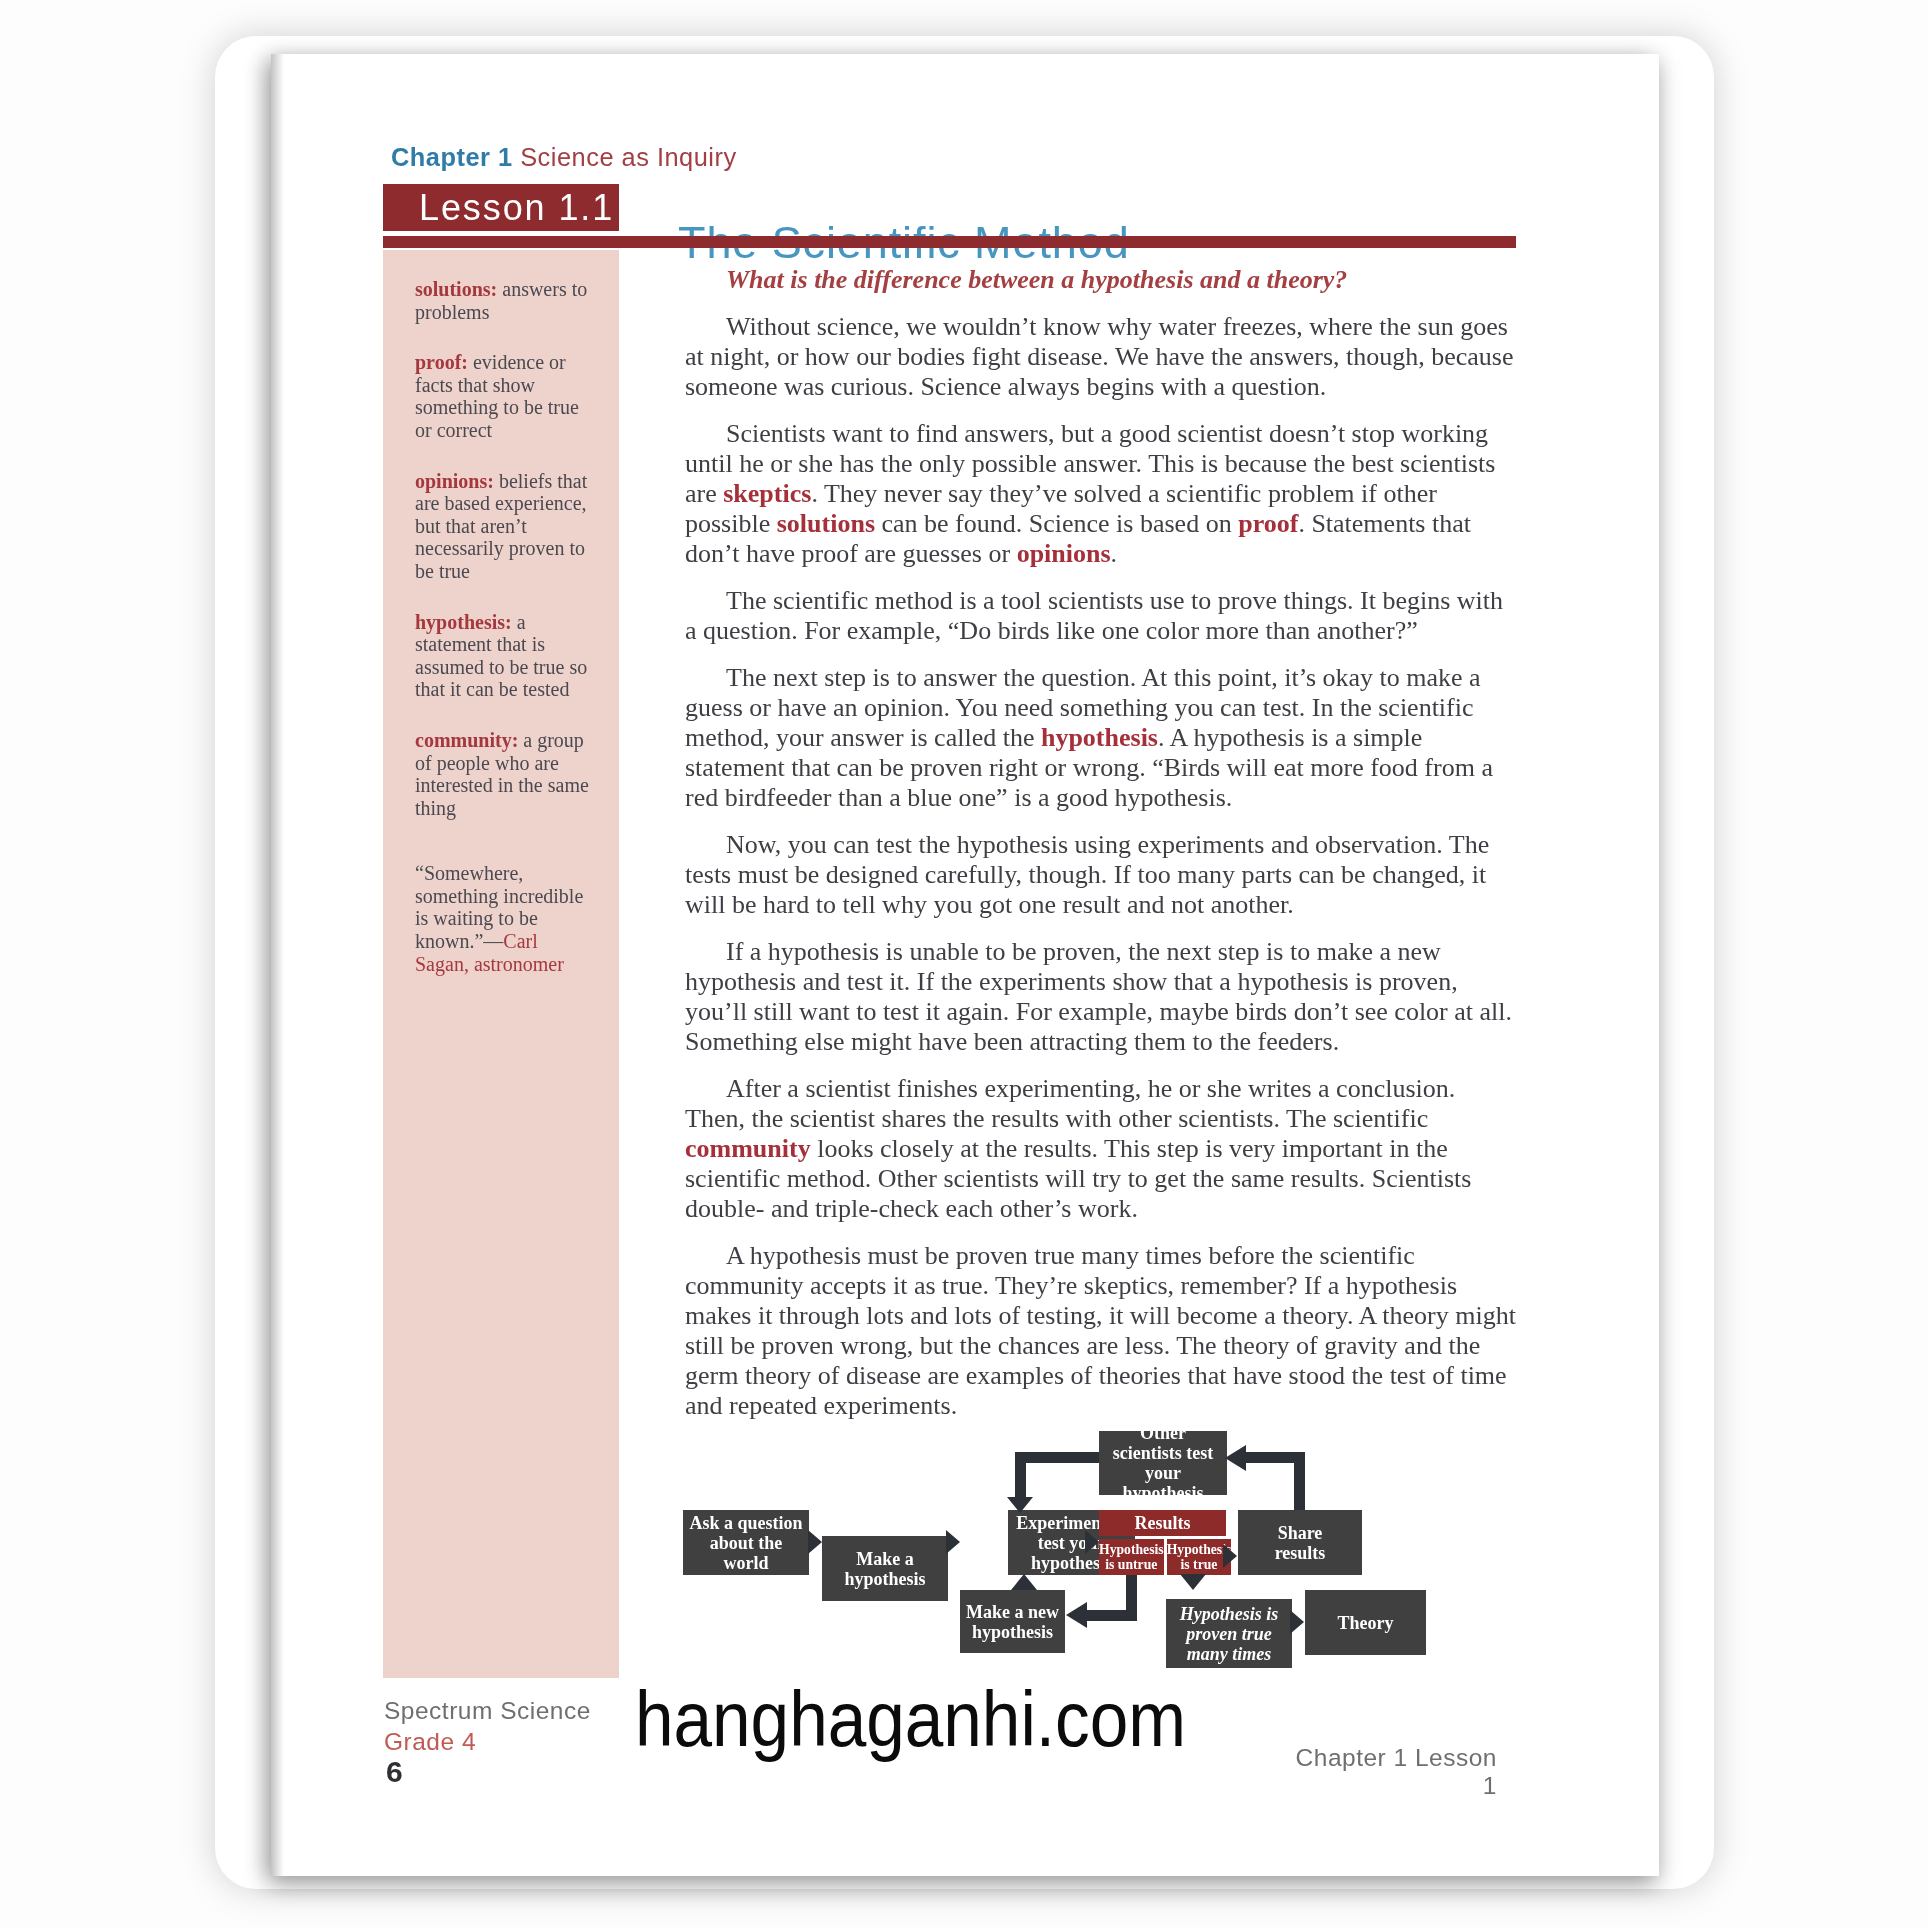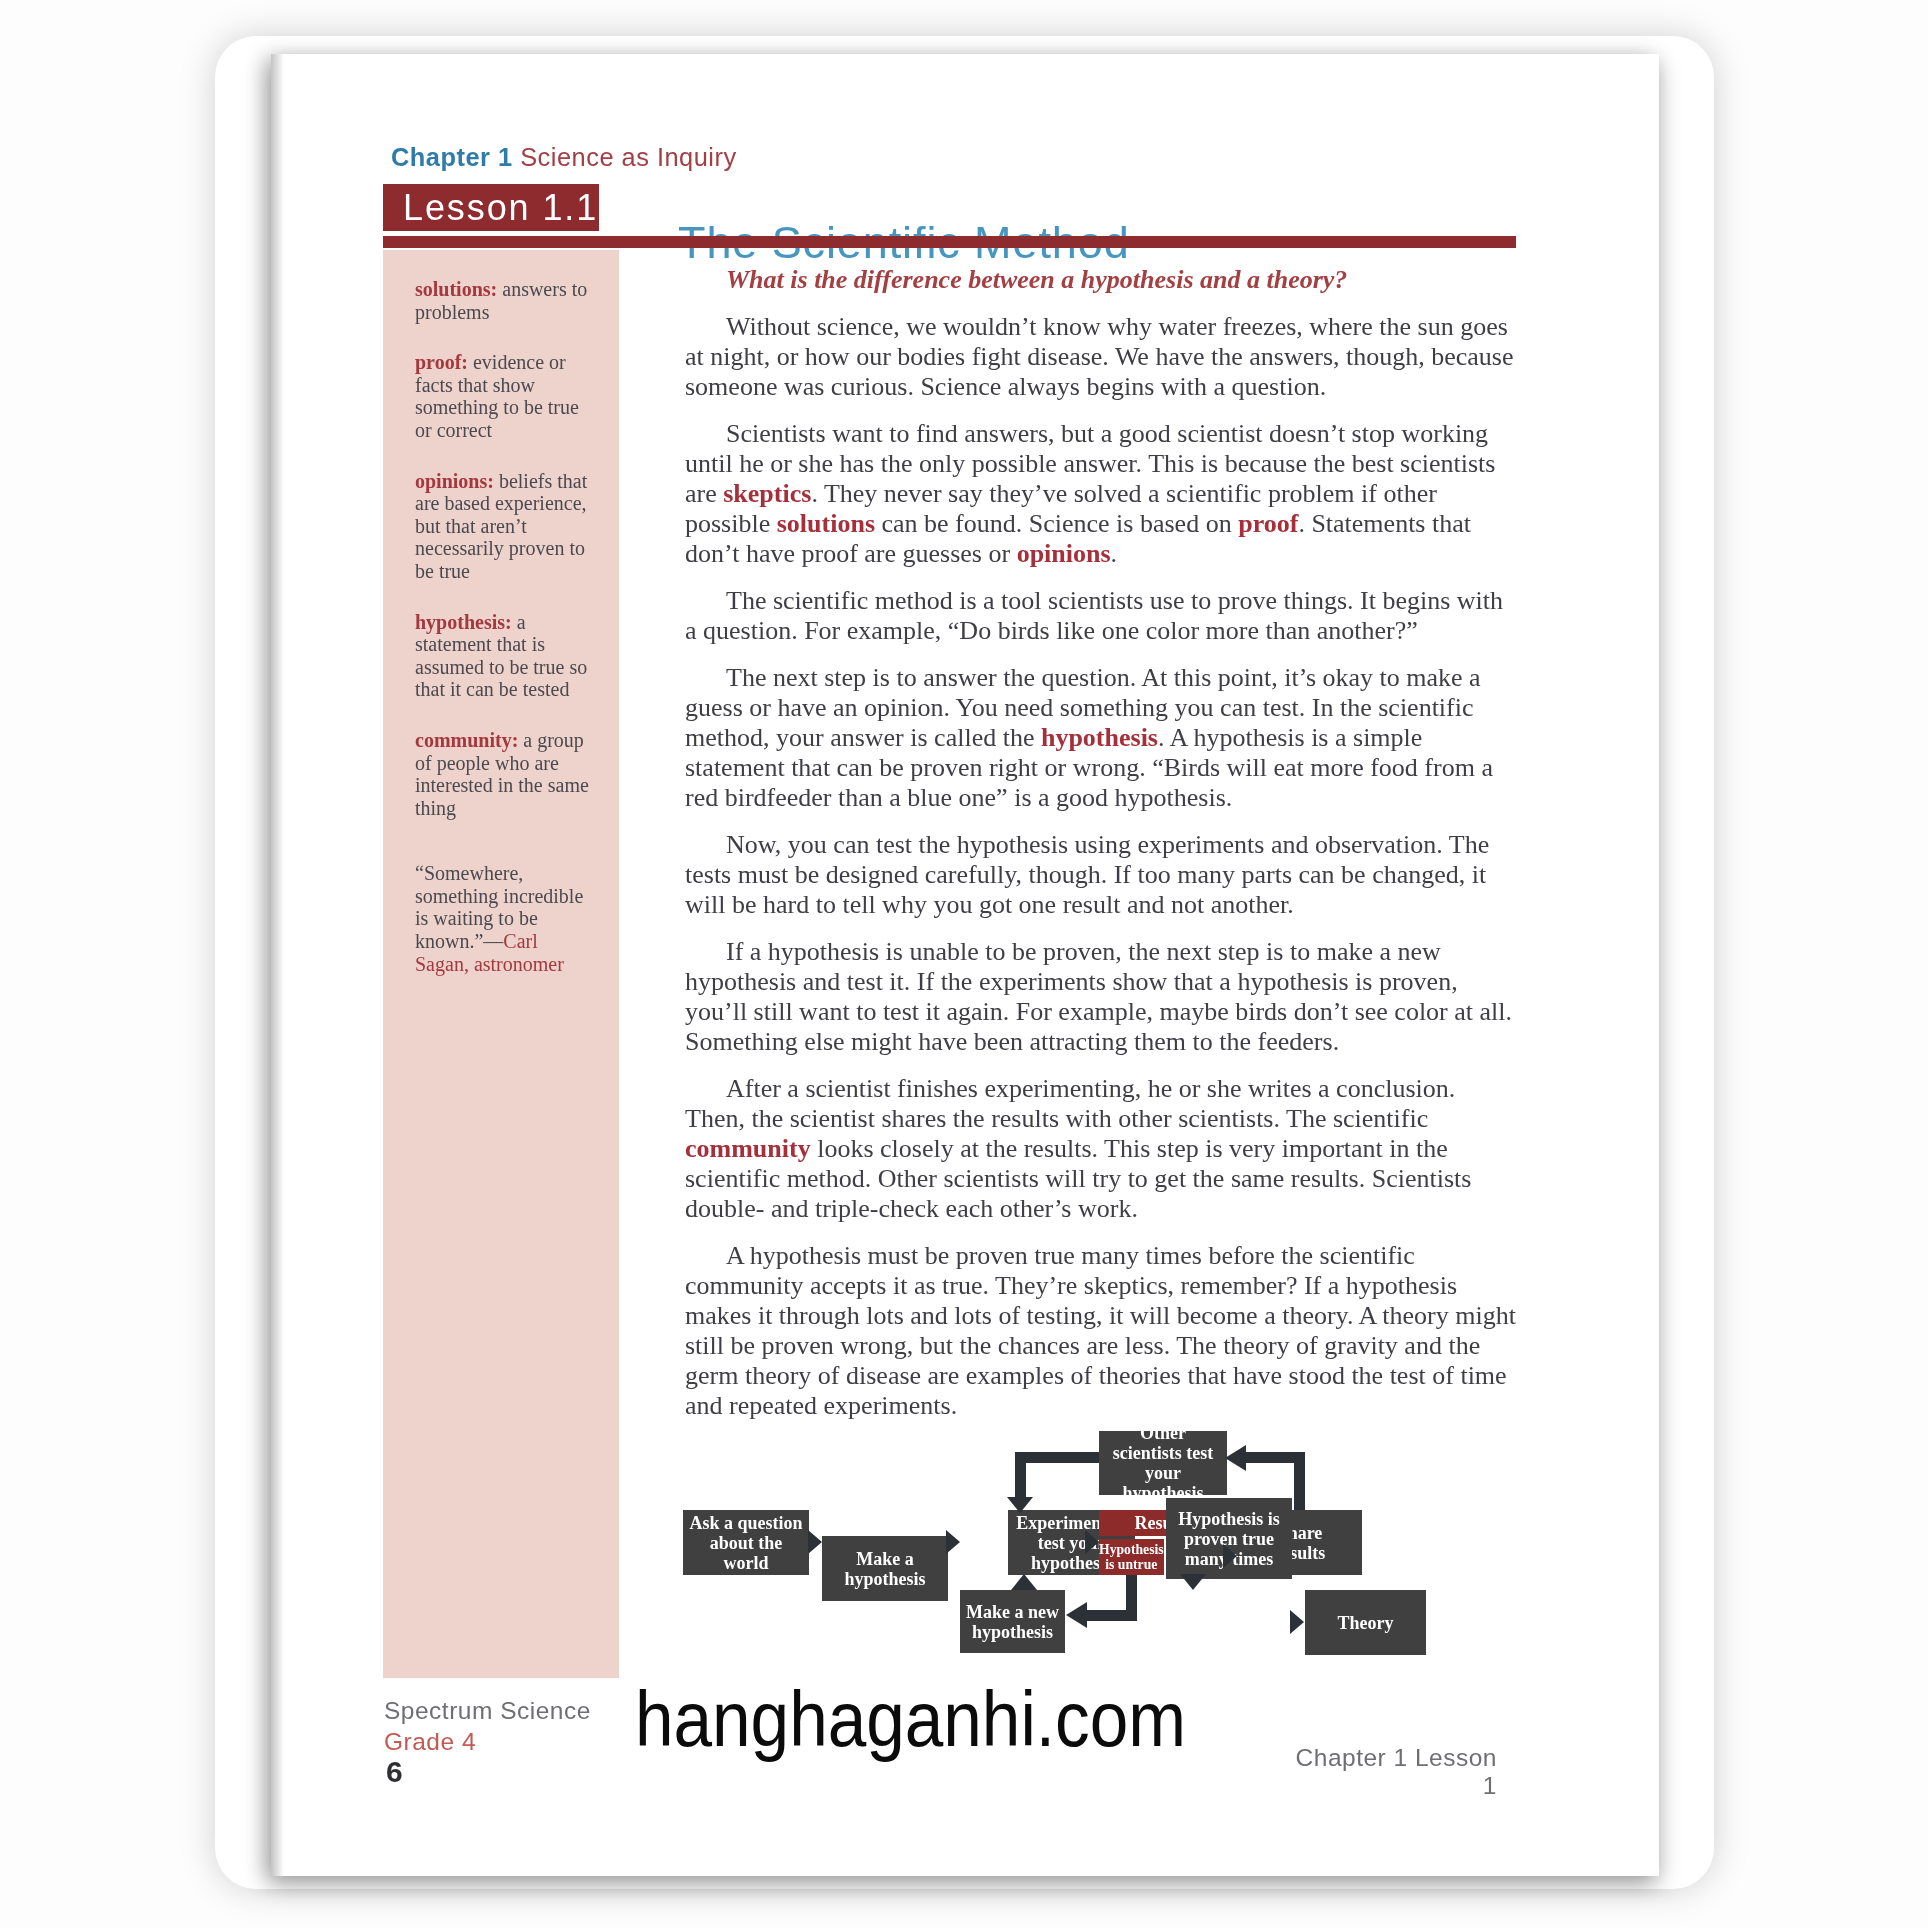--- a/index.html
+++ b/index.html
@@ -9,22 +9,22 @@
         border-radius:41px;box-shadow:0 0 36px rgba(0,0,0,0.18);}
   .page{position:absolute;left:271px;top:54px;width:1388px;height:1822px;background:#ffffff;
         box-shadow:-5.6px 3.8px 21px rgba(0,0,0,0.28),0 9.4px 22.6px rgba(0,0,0,0.22);}
   .page::before{content:"";position:absolute;left:0;top:0;width:13px;height:100%;
         background:linear-gradient(90deg,rgba(60,60,60,0.30),rgba(60,60,60,0));pointer-events:none;}
 
   
   .chapter-line{position:absolute;left:120px;top:89px;font-size:25.4px;letter-spacing:0.5px;}
   .chapter-label{font-weight:bold;color:#2f7ca8;}
   .chapter-title{color:#a23f44;}
-  .lesson-box{position:absolute;left:112px;top:130px;width:216px;height:47px;background:#8e2b2e;
-        color:#ffffff;font-size:36px;letter-spacing:1.9px;line-height:47px;padding-left:20px;box-sizing:border-box;}
+  .lesson-box{position:absolute;left:112px;top:130px;width:236px;height:47px;background:#8e2b2e;
+        color:#ffffff;font-size:36px;letter-spacing:1.9px;line-height:47px;padding-left:36px;box-sizing:border-box;}
   .lesson-title{position:absolute;left:407px;top:137px;font-size:45px;letter-spacing:0.9px;color:#4696bf;margin-top:26px;}
   .rule{position:absolute;left:112px;top:182px;width:1133px;height:12.2px;background:#8e2b2e;}
 
   
   .sidebar{position:absolute;left:112px;top:196px;width:236px;height:1428px;background:#eed3cc;
         box-sizing:border-box;padding:28px 26px 0 32px;font-family:"Liberation Serif",serif;
         font-size:20px;line-height:22.6px;color:#4b4950;}
   .def{margin:0 0 28px 0;}
   .def .term{font-weight:bold;color:#a5383e;}
   .sidebar-quote{margin-top:43px;}
@@ -110,21 +110,21 @@
       <div class="results-wrap" style="left:828px;top:1456px;width:127px;height:65px;">
         <div class="results-head">Results</div>
         <div class="results-row">
           <div class="results-cell">Hypothesis is untrue</div>
           <div class="results-cell">Hypothesis is true</div>
         </div>
       </div>
 
       <div class="fbox pad-wide" style="left:967px;top:1456px;width:124px;height:65px;">Share results</div>
       <div class="fbox" style="left:689px;top:1536px;width:105px;height:63px;">Make a new hypothesis</div>
-      <div class="fbox" style="left:895px;top:1444px;width:126px;height:81px;">Hypothesis is proven true many times</div>
+      <div class="fbox" style="left:895px;top:1545px;width:126px;height:69px;font-style:italic;">Hypothesis is proven true many times</div>
       <div class="fbox" style="left:1034px;top:1536px;width:121px;height:65px;">Theory</div>
 
       <div class="tri tri-r" style="left:537px;top:1476px;"></div>
       <div class="tri tri-r" style="left:675px;top:1476px;"></div>
       <div class="tri tri-r" style="left:814px;top:1476px;"></div>
       <div class="tri tri-r" style="left:952px;top:1490px;"></div>
       <div class="tri tri-r" style="left:1019px;top:1556px;"></div>
       <div class="tri tri-d" style="left:909px;top:1520px;"></div>
       <div class="tri tri-u" style="left:740px;top:1520px;"></div>
 

